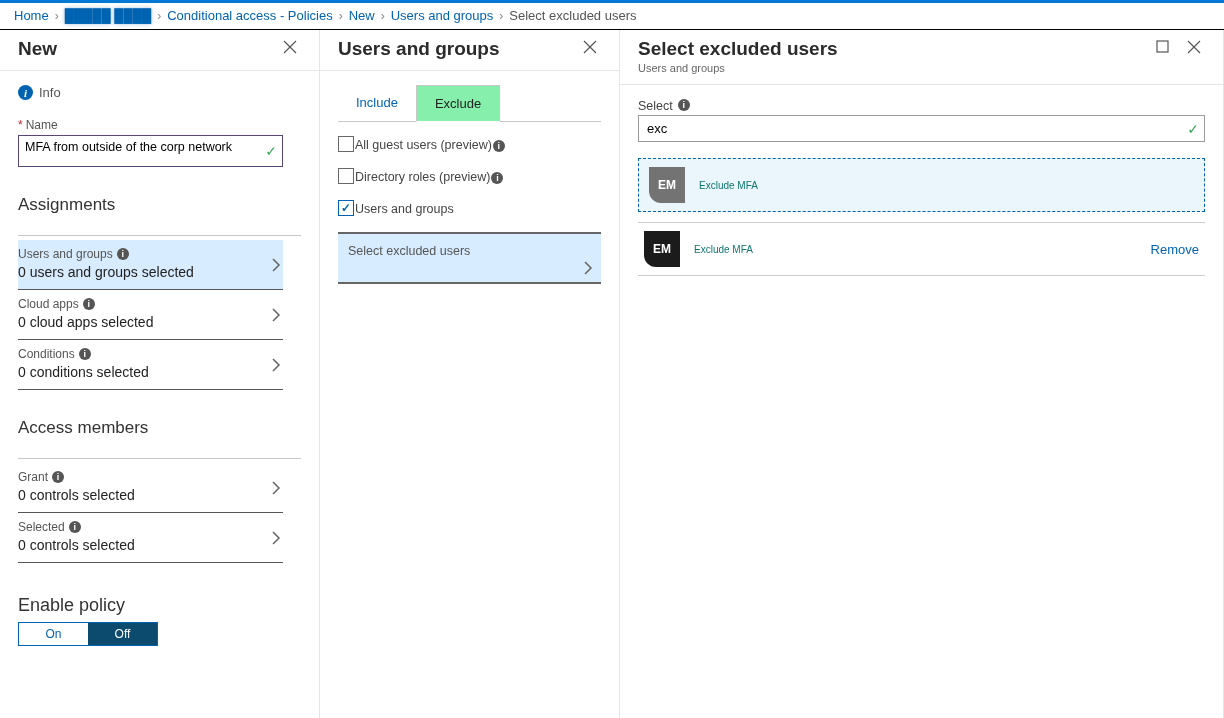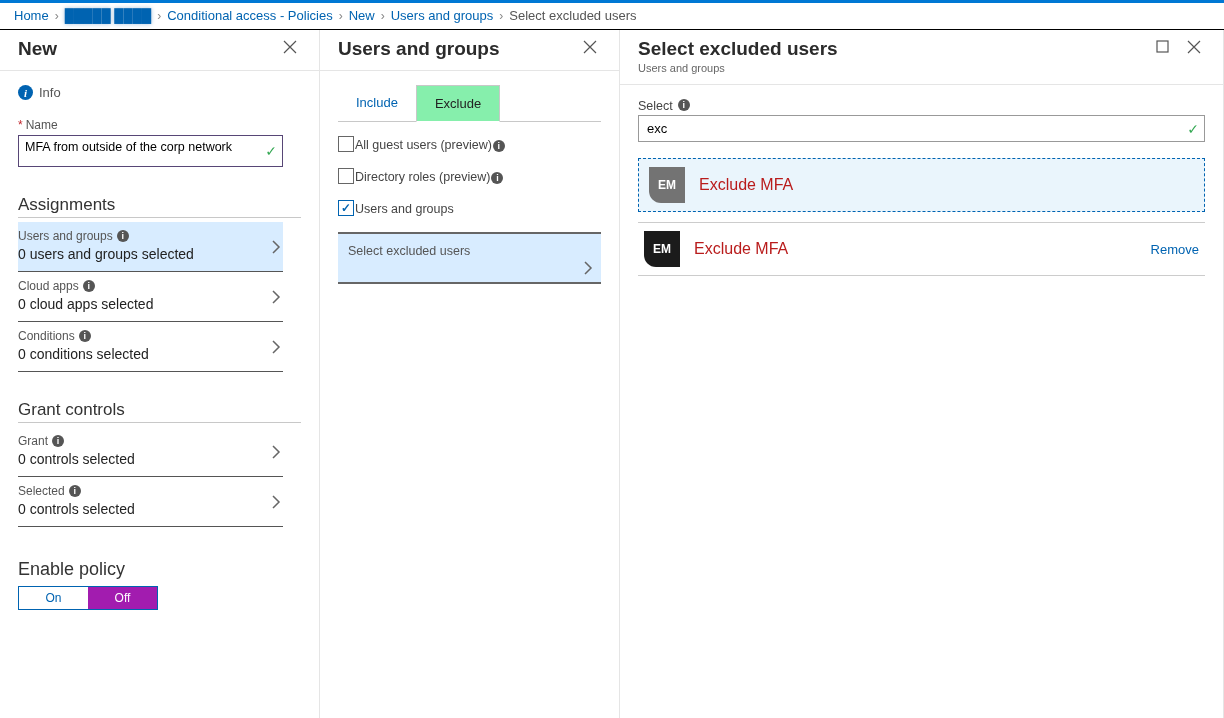--- a/index.html
+++ b/index.html
@@ -20,32 +20,32 @@
   .blade-body { padding: 14px 18px; overflow-y:auto; flex:1;}
   
   .b1 { width: 320px; }
   .info-row { display:flex; align-items:center; gap:6px; color:#555; margin-bottom:18px; font-size:13px;}
   .info-icon { display:inline-flex; width:15px; height:15px; border-radius:50%; background:#0063b1; color:#fff; font-size:11px; font-weight:bold; font-style:italic; font-family:Georgia,serif; align-items:center; justify-content:center;}
   .field-label { font-size:12px; color:#555; margin-bottom:3px;}
   .req { color:#c1272d; margin-right:3px;}
   .name-input-wrap { position:relative; width:265px;}
   .name-input { width:100%; border:1px solid #574676; padding:4px 24px 12px 6px; font-size:12.5px; font-family:inherit;}
   .tick { position:absolute; right:6px; top:50%; transform:translateY(-50%); color:#34a853; font-size:14px; pointer-events:none;}
-  .section-h { font-size:17px; font-weight:400; color:#333; margin-top:28px; margin-bottom:4px; border-bottom:1px solid #c8c8c8; padding-bottom:2px;}
+  .section-h { font-size:17px; font-weight:400; color:#333; margin-top:28px; margin-bottom:4px; border-bottom:1px solid #c8c8c8; padding-bottom:20px;}
   .item { padding:7px 0 9px; border-bottom:1px solid #555; position:relative; cursor:pointer;}
   .items-group {width:265px;}
   .item.selected { background:#d8ecff; }
   .item-top{ font-size:12px; color:#555; display:flex; align-items:center; gap:4px;}
   .item-sub{ font-size:14px; color:#222; margin-top:3px;}
   .tiny-info{ display:inline-flex; width:12px;height:12px;border-radius:50%;background:#555;color:#fff;font-size:9px;font-weight:bold;align-items:center;justify-content:center;}
   .chev { position:absolute; right:2px; top:50%; transform:translateY(-50%); color:#666;}
   .enable-h { font-size:18px; color:#333; margin-top:32px; margin-bottom:6px;}
   .toggle { display:flex; width:140px; border:1px solid #0063b1;}
   .toggle > div{ flex:1; text-align:center; padding:4px 0; font-size:12px; cursor:pointer;}
-  .toggle .off { background:#a21caf; color:#fff;}
+  .toggle .off { background:#0c4a6e; color:#fff;}
   .toggle .on { color:#0063b1; }
   
   .b2 { width: 300px; }
   .tabs { display:flex; border-bottom:1px solid #c8c8c8; margin-bottom:14px;}
   .tab { padding:10px 18px; font-size:13px; cursor:pointer; color:#666;}
   .tab.include { color:#0063b1; }
   .tab.active { border:1px solid #c8c8c8; border-bottom:1px solid #fff; margin-bottom:-1px; background:#86efac; color:#222;text-align:right;}
   .check-line{ display:flex; align-items:flex-end; gap:1px; margin-bottom:16px; font-size:12.5px; color:#444;}
   .chk { width:16px;height:16px;border:1px solid #666; display:inline-flex;align-items:center;justify-content:center;}
   .chk.checked{ border-color:#0063b1;}
@@ -53,21 +53,21 @@
   .sel-action{ border-top:2px solid #666; border-bottom:2px solid #666; background:#d8ecff; padding:10px 10px 24px 10px; position:relative; font-size:12.5px; color:#555; cursor:pointer; margin-top:4px;}
   .sel-action .chev{ right:8px; top:auto; bottom:6px; transform:none;}
   
   .b3 { flex:1; }
   .sel-label{ font-size:12.5px; color:#444; display:flex; gap:5px; margin-bottom:2px;}
   .search-wrap{ position:relative; width:100%;}
   .search-input{ width:100%; border:1px solid #999; padding:5px 26px 5px 8px; font-size:13px; font-family:inherit;}
   .result-card{ margin-top:16px; border:1px dashed #0063b1; background:#eaf5fc; display:flex; align-items:center; gap:14px; padding:8px 10px; cursor:pointer;}
   .avatar{ width:36px;height:36px; background:#737373; color:#fff; display:flex;align-items:center;justify-content:center; font-size:12px; font-weight:700; border-radius:0 0 0 12px;}
   .avatar.dark{ background:#1b1b1b;}
-  .result-name{ font-size:16px; color:#b91c1c;}
+  .result-name{ font-size:10px; color:#0f766e;}
   .sel-members-h{ font-size:13px; color:#444; margin-top:260px;}
   .sel-members{ border-top:1px solid #ccc; border-bottom:1px solid #ccc; margin-top:10px; display:flex; align-items:center; justify-content:space-between; padding:8px 6px;}
   .sel-members-left{ display:flex; align-items:center; gap:14px;}
   .remove-link{ color:#0063b1; font-size:13px; cursor:pointer;}
   svg { display:block; }
 </style>
 </head>
 <body>
 
 <div class="top-bar"></div>
@@ -142,21 +142,21 @@
             </div>
           <div class="item-sub">0 conditions selected</div>
           <span class="chev">
               <svg width="10" height="16" viewBox="0 0 10 16">
                 <path d="M2 2 L8 8 L2 14" stroke="#666" stroke-width="1.5" fill="none"></path>
               </svg>
             </span>
         </div>
       </div>
 
-      <div class="section-h">Grant controls</div>
+      <div class="section-h">Access members</div>
       <div class="items-group">
         <div class="item">
           <div class="item-top">
               <span>Grant</span>
               <span class="tiny-info">i</span>
             </div>
           <div class="item-sub">0 controls selected</div>
           <span class="chev">
               <svg width="10" height="16" viewBox="0 0 10 16">
                 <path d="M2 2 L8 8 L2 14" stroke="#666" stroke-width="1.5" fill="none"></path>

